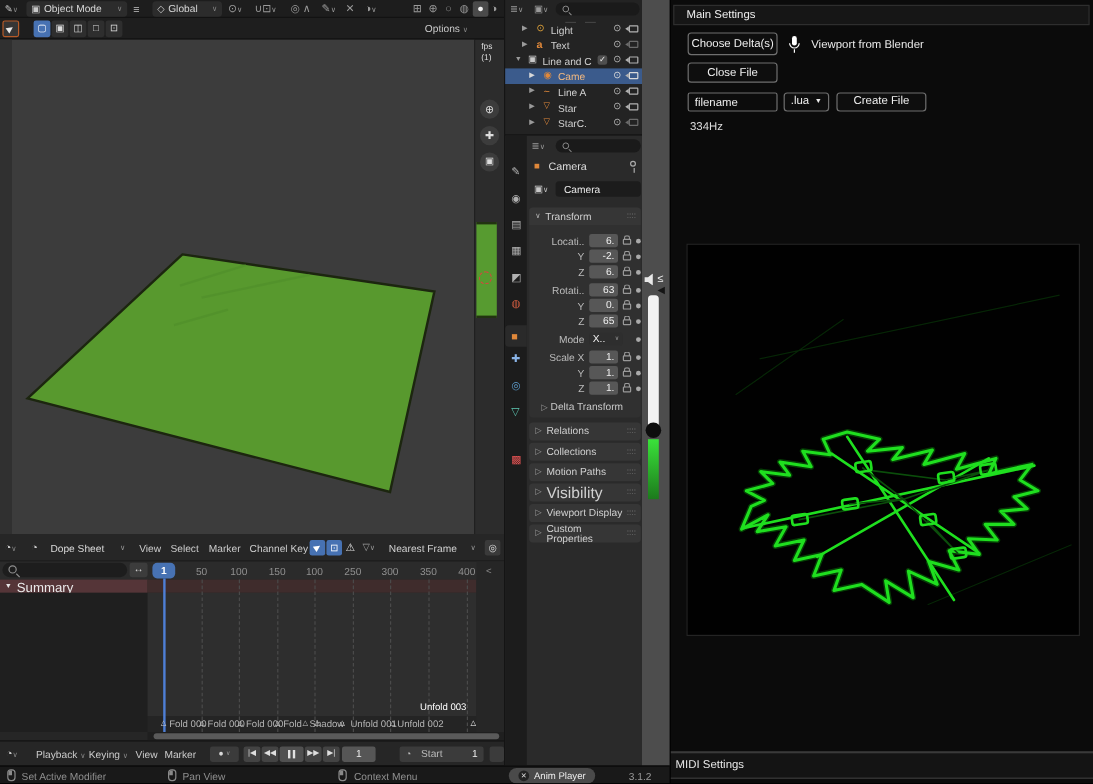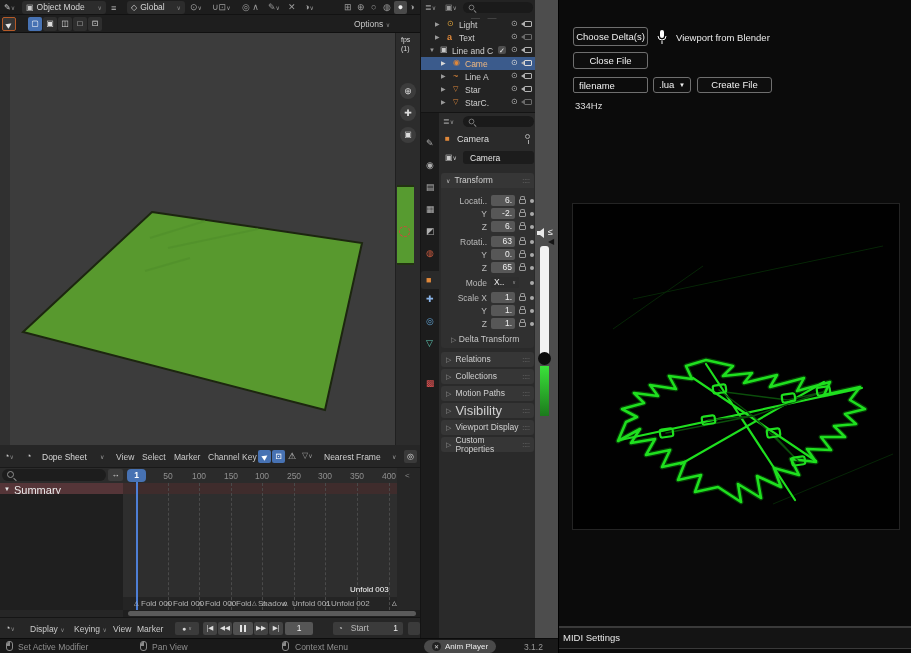--- a/index.html
+++ b/index.html
@@ -407,21 +407,21 @@
     <span class="mlabel" style="left:331px;top:155px">Unfold 002</span>
     <span class="tri" style="left:392px;top:155px;color:#fff">△</span>
     <span class="mlabel" style="left:350px;top:141px;color:#ffffff">Unfold 003</span>
 
     <div class="abs" style="left:123px;top:165px;width:297px;height:7px;background:#1f1f1f"></div>
     <div class="abs" style="left:128px;top:166px;width:288px;height:5px;background:#5a5a5a;border-radius:3px"></div>
   </div>
 
   <div class="abs" style="left:0;top:617px;width:420px;height:21px;background:#262626;border-top:1px solid #151515">
     <span class="ic" style="left:5px;top:6px;font-size:9px;color:#c9c9c9">◔<span style="font-size:6px;color:#888">∨</span></span>
-    <span class="txt" style="left:30px;top:7px;color:#cbcbcb;font-size:8.5px"><span>Display</span> <span style="font-size:6px;color:#888">∨</span></span>
+    <span class="txt" style="left:30px;top:7px;color:#cbcbcb;font-size:8.5px"><span>Playback</span> <span style="font-size:6px;color:#888">∨</span></span>
     <span class="txt" style="left:74px;top:7px;color:#cbcbcb;font-size:8.5px"><span>Keying</span> <span style="font-size:6px;color:#888">∨</span></span>
     <span class="txt" style="left:113px;top:7px;color:#cbcbcb;font-size:8.5px">View</span>
     <span class="txt" style="left:137px;top:7px;color:#cbcbcb;font-size:8.5px">Marker</span>
     <div class="seg" style="left:175px;top:4px;width:24px;height:13px;background:#3b3b3b;gap:2px">
       <span style="font-size:7px;color:#d8d8d8">●</span>
         <span style="font-size:5px;color:#999">∨</span>
     </div>
     <div class="seg" style="left:203px;top:4px;width:14px;height:13px;font-size:6.5px">|◀</div>
     <div class="seg" style="left:218px;top:4px;width:14px;height:13px;font-size:6.5px">◀◀</div>
     <div class="seg" style="left:233px;top:4px;width:20px;height:13px;background:#505050">
@@ -461,20 +461,23 @@
     <div class="seg" style="left:424px;top:1px;width:72px;height:13px;background:#4a4a4a;border-radius:7px;gap:4px">
       <span class="seg" style="position:static;width:9px;height:9px;border-radius:50%;background:#222">
           <span style="font-size:6px;color:#ddd">✕</span>
         </span>
       <span style="color:#ececec;font-size:8px">Anim Player</span>
     </div>
     <span class="txt" style="left:524px;top:4px;color:#9a9a9a;font-size:8.5px">3.1.2</span>
   </div>
 
   <div class="abs" style="left:559px;top:0;width:352px;height:653px;background:#0b0b0b">
+    <div class="abs" style="left:2px;top:4px;width:347px;height:17px;background:#161616;border:1px solid #2e2e2e;display:flex;align-items:center">
+      <span style="margin-left:10px;color:#efefef;font-size:9.5px">Main Settings</span>
+    </div>
 
     <div class="pbtn" style="left:14px;top:27px;width:75px;height:19px">
         <span>Choose Delta(s)</span>
       </div>
     <svg width="12" height="16" style="position:absolute;left:97px;top:29px">
       <rect x="4" y="1" width="4" height="8" rx="2" fill="#ffffff"></rect>
       <path d="M2 7 a4 4 0 0 0 8 0" stroke="#ffffff" stroke-width="1" fill="none"></path>
       <line x1="6" y1="12" x2="6" y2="15" stroke="#ffffff" stroke-width="1"></line>
     </svg>
     <span class="txt" style="left:117px;top:33px;color:#eaeaea;font-size:9.5px">Viewport from Blender</span>

